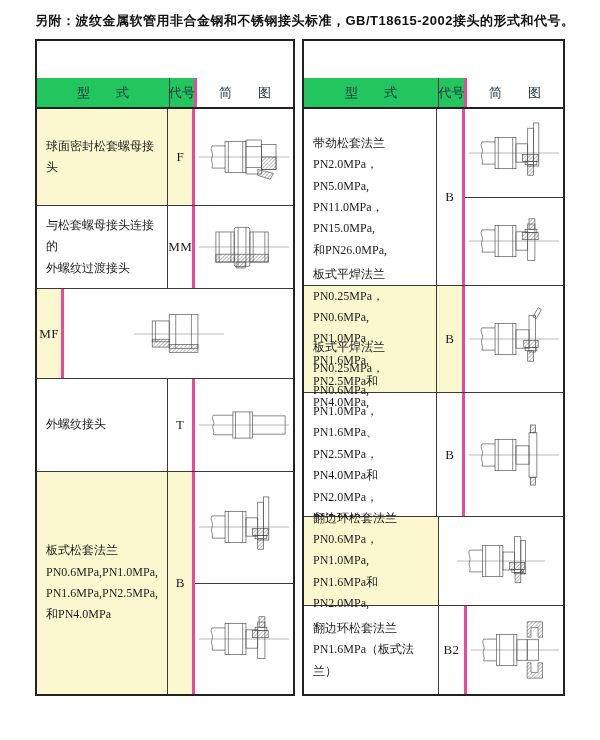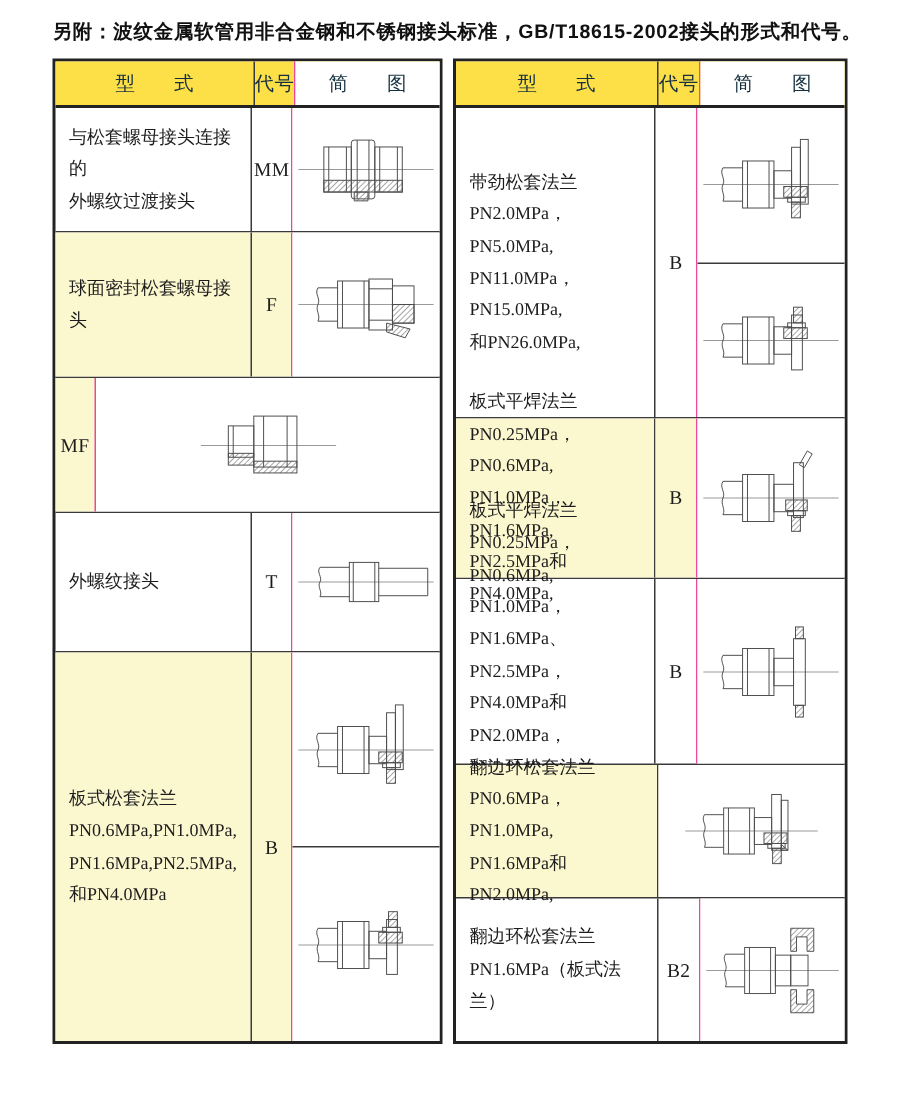--- a/index.html
+++ b/index.html
@@ -14,27 +14,27 @@
     font-weight:bold;font-size:13px;letter-spacing:.5px;color:#111;
   }
   .tbl{
     position:absolute;top:39px;border:2px solid #222;background:#fff;
     display:flex;flex-direction:column;box-sizing:border-box;
   }
   .tbl.left{left:35px;width:260px;height:657px;}
   .tbl.right{left:302px;width:263px;height:657px;}
   .row{display:flex;flex-direction:row;border-bottom:1px solid #3a3a3a;box-sizing:border-box;}
   .row:last-child{border-bottom:none;flex:1;}
-  .row.hdr{background:#fde047;border-bottom:2px solid #222;align-items:flex-end;}
+  .row.hdr{background:#22c55e;border-bottom:2px solid #222;align-items:flex-end;margin-top:37px;}
   .cell{box-sizing:border-box;display:flex;align-items:center;}
   .c-type{border-right:1px solid #3a3a3a;padding:4px 6px 4px 9px;
     font-size:12px;line-height:1.78;white-space:pre-line;}
   .tbl.left  .c-type{width:133px;}
   .tbl.right .c-type{width:135px;}
-  .c-code{border-right:1px solid #ec4899;justify-content:center;
+  .c-code{border-right:3px solid #ec4899;justify-content:center;
     font-size:13px;letter-spacing:.3px;}
   .tbl.left  .c-code{width:27px;}
   .tbl.right .c-code{width:28px;}
   .c-diag{flex:1;flex-direction:column;justify-content:center;background:#fff;padding:0;}
   .hdr .cell{font-size:13px;color:#15303f;justify-content:center;padding:0;
     height:29px;white-space:pre;}
   .hl{background:#fbf8d0;}
   .sub{flex:1;width:100%;display:flex;align-items:center;justify-content:center;box-sizing:border-box;}
   .sub + .sub{border-top:1px solid #3a3a3a;}
   .diag-svg{display:block;}
@@ -178,37 +178,37 @@
 <div class="title">另附：波纹金属软管用非合金钢和不锈钢接头标准，GB/T18615-2002接头的形式和代号。</div>
 
 <div class="tbl left">
   <div class="row hdr">
     <div class="cell c-type">型　　式</div>
     <div class="cell c-code">代号</div>
     <div class="cell c-diag">简　　图</div>
   </div>
 
 
+  <div class="row" style="height:97px">
+    <div class="cell c-type hl">球面密封松套螺母接头</div>
+    <div class="cell c-code hl">F</div>
+    <div class="cell c-diag">
+      <svg class="diag-svg" width="98" height="76" viewBox="0 0 150 100">
+          <use href="#d-f"></use>
+        </svg>
+    </div>
+  </div>
+
   <div class="row" style="height:83px">
     <div class="cell c-type">与松套螺母接头连接的
 外螺纹过渡接头</div>
     <div class="cell c-code">MM</div>
     <div class="cell c-diag">
       <svg class="diag-svg" width="98" height="74" viewBox="0 0 150 100">
           <use href="#d-mm"></use>
-        </svg>
-    </div>
-  </div>
-
-  <div class="row" style="height:97px">
-    <div class="cell c-type hl">球面密封松套螺母接头</div>
-    <div class="cell c-code hl">F</div>
-    <div class="cell c-diag">
-      <svg class="diag-svg" width="98" height="76" viewBox="0 0 150 100">
-          <use href="#d-f"></use>
         </svg>
     </div>
   </div>
 
   <div class="row" style="height:90px">
     <div class="cell c-code hl">MF</div>
     <div class="cell c-diag">
       <svg class="diag-svg" width="98" height="76" viewBox="0 0 150 100">
           <use href="#d-mf"></use>
         </svg>

